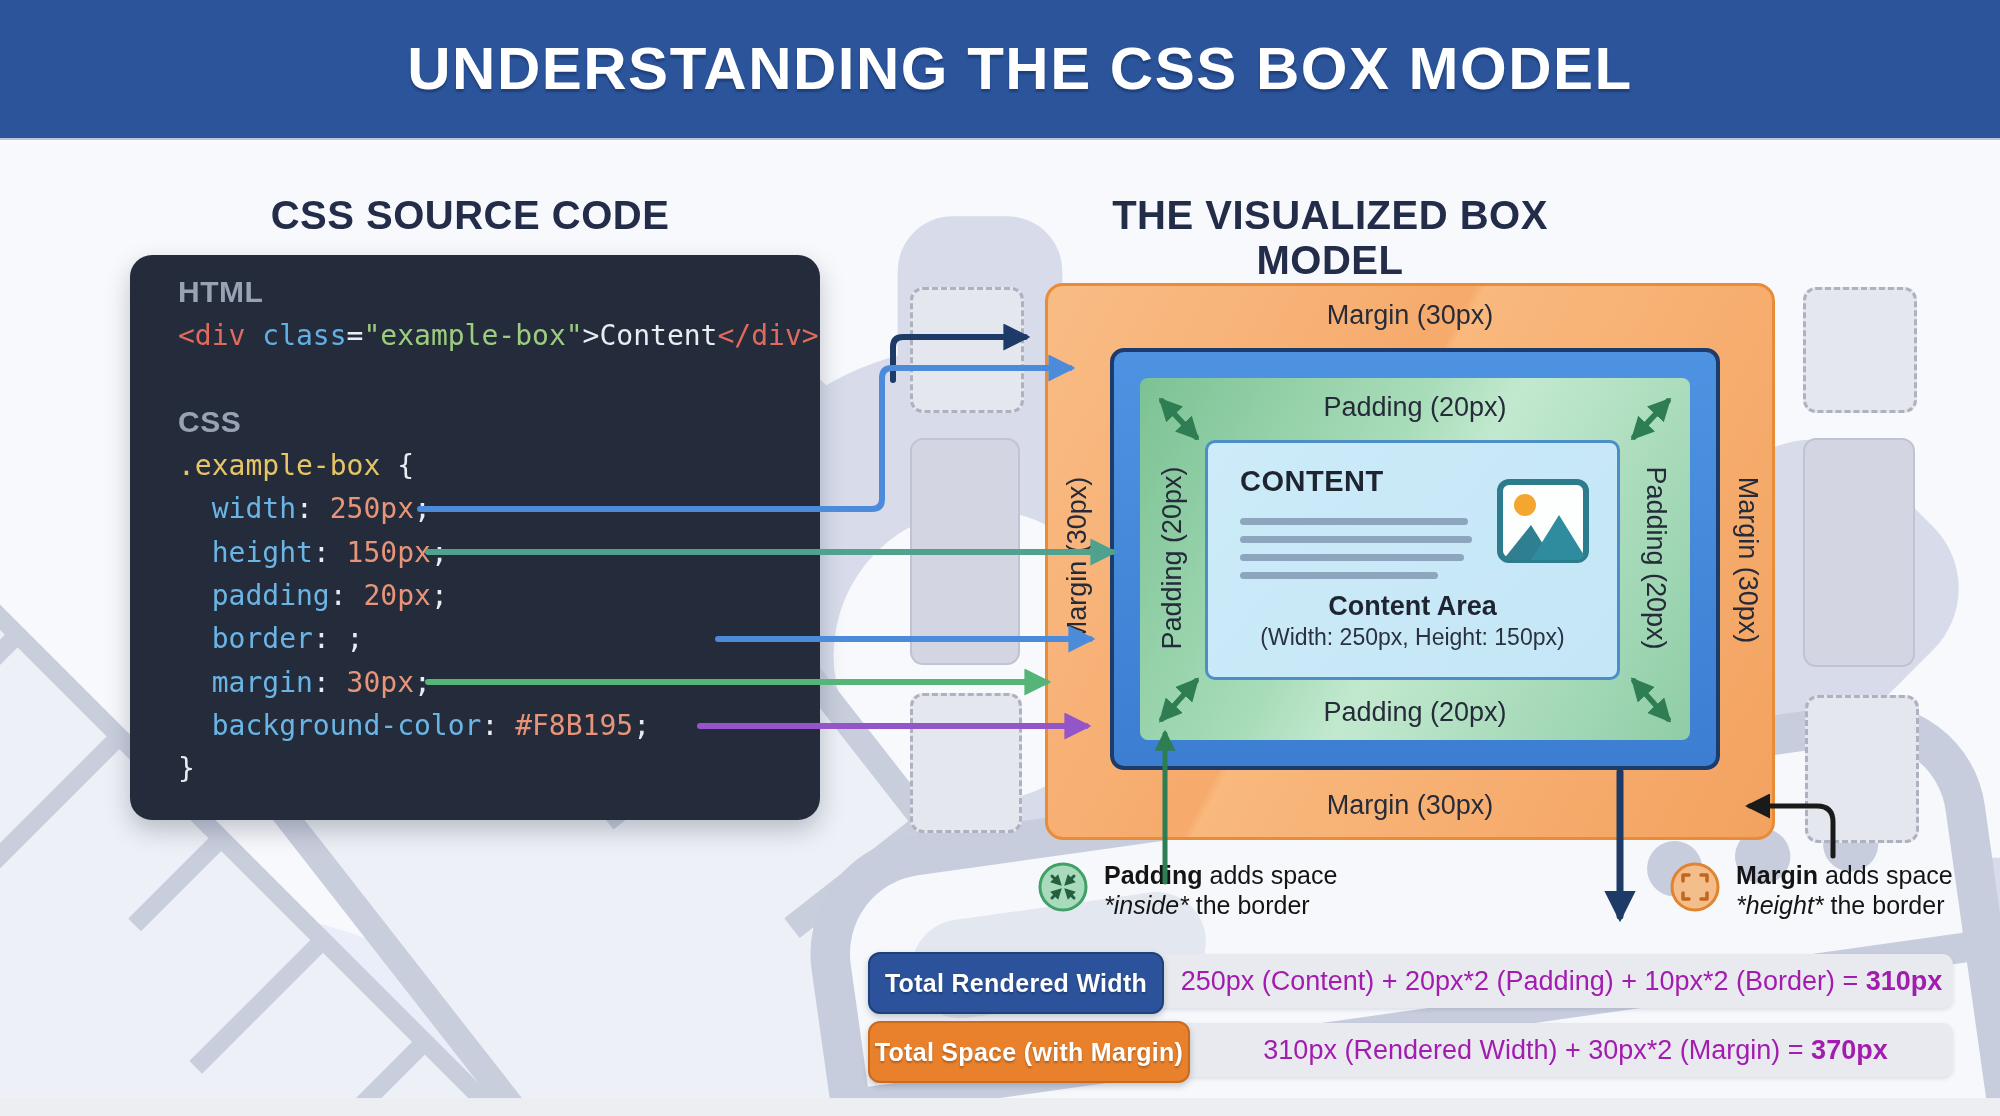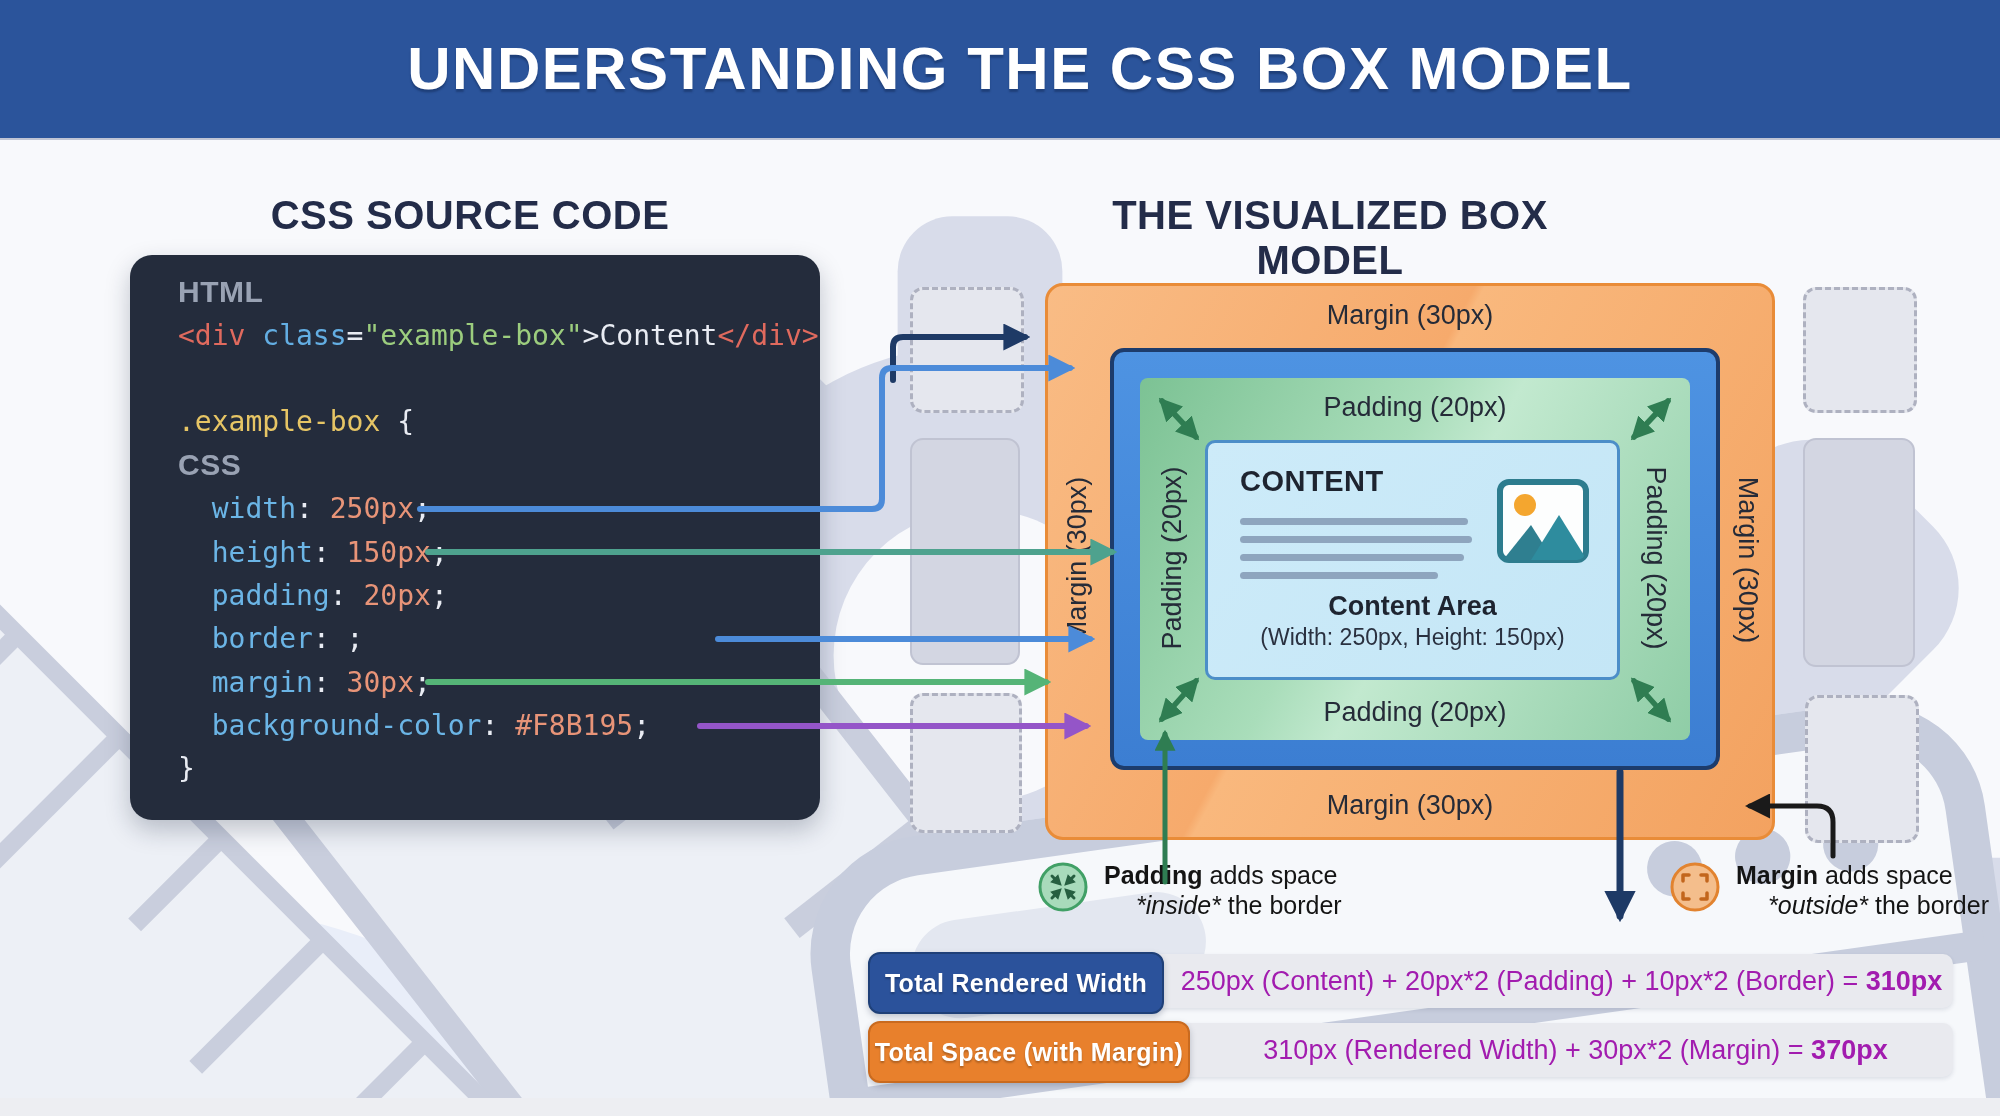--- a/index.html
+++ b/index.html
@@ -71,21 +71,21 @@
   .content-area-lbl{position:absolute;left:0;top:148px;width:100%;text-align:center;
           font-size:27px;font-weight:700;color:#1E2430;}
   .content-dims{position:absolute;left:0;top:181px;width:100%;text-align:center;
           font-size:23px;color:#2A3140;}
   .img-icon{position:absolute;right:26px;top:34px;}
 
   
   .legend{position:absolute;display:flex;gap:14px;align-items:flex-start;z-index:3;}
   .legend-text{font-size:25px;line-height:30px;color:#141414;}
   .legend-text b{font-weight:700;}
-  .legend-text i{margin-left:32px;}
+  .legend-text i{}
 
   
   .total-row{position:absolute;left:868px;width:1085px;height:58px;z-index:3;}
   .total-gray{position:absolute;left:272px;right:0;top:2px;bottom:2px;background:#E9EAEF;
           border-radius:10px;box-shadow:0 2px 4px rgba(40,50,80,.12);
           display:flex;align-items:center;justify-content:center;}
   .total-formula{font-size:27px;color:#a21caf;padding-left:30px;}
   .total-formula b{font-weight:700;}
   .total-pill{position:absolute;left:0;top:0;height:100%;border-radius:12px;
           display:flex;align-items:center;justify-content:center;color:#fff;
@@ -176,22 +176,22 @@
   </div>
 
   <div class="sec-heading right">THE VISUALIZED BOX MODEL</div>
   <div class="sec-heading left">CSS SOURCE CODE</div>
 
   <div class="code-block">
     <div id="code-lines">
         <div class="code-line"><span class="tk-label">HTML</span></div>
         <div class="code-line"><span class="tk-tag">&lt;div</span><span class="tk-plain"> </span><span class="tk-attr">class</span><span class="tk-plain">=</span><span class="tk-str">"example-box"</span><span class="tk-plain">&gt;</span><span class="tk-text">Content</span><span class="tk-tag">&lt;/div&gt;</span></div>
         <div class="code-line"></div>
+        <div class="code-line"><span class="tk-label">CSS</span></div>
         <div class="code-line"><span class="tk-sel">.example-box</span><span class="tk-plain"> {</span></div>
-        <div class="code-line"><span class="tk-label">CSS</span></div>
         <div class="code-line"><span class="tk-plain">  </span><span class="tk-prop">width</span><span class="tk-plain">: </span><span class="tk-val">250px</span><span class="tk-plain">;</span></div>
         <div class="code-line"><span class="tk-plain">  </span><span class="tk-prop">height</span><span class="tk-plain">: </span><span class="tk-val">150px</span><span class="tk-plain">;</span></div>
         <div class="code-line"><span class="tk-plain">  </span><span class="tk-prop">padding</span><span class="tk-plain">: </span><span class="tk-val">20px</span><span class="tk-plain">;</span></div>
         <div class="code-line"><span class="tk-plain">  </span><span class="tk-prop">border</span><span class="tk-plain">: </span><span class="tk-plain">;</span></div>
         <div class="code-line"><span class="tk-plain">  </span><span class="tk-prop">margin</span><span class="tk-plain">: </span><span class="tk-val">30px</span><span class="tk-plain">;</span></div>
         <div class="code-line"><span class="tk-plain">  </span><span class="tk-prop">background-color</span><span class="tk-plain">: </span><span class="tk-val">#F8B195</span><span class="tk-plain">;</span></div>
         <div class="code-line"><span class="tk-plain">}</span></div>
       </div>
   </div>
 
@@ -263,21 +263,21 @@
       <circle cx="27" cy="27" r="23" fill="#F4BE8C" stroke="#E2832F" stroke-width="3"></circle>
       <g stroke="#C2661D" stroke-width="3.5" fill="none" stroke-linecap="round" stroke-linejoin="round">
         <path d="M15 21 V15 H21"></path>
           <path d="M33 15 H39 V21"></path>
         <path d="M15 33 V39 H21"></path>
           <path d="M39 33 V39 H33"></path>
       </g>
     </svg>
     <div class="legend-text">
       <b>Margin</b><span> adds space</span><br>
-      <i>*outside*</i><span> the border</span>
+      <i>*height*</i><span> the border</span>
     </div>
   </div>
 
   <div class="total-row" style="top:952px;">
     <div class="total-gray">
       <div class="total-formula">
         <span>250px (Content) + 20px*2 (Padding) + 10px*2 (Border) = </span><b>310px</b>
       </div>
     </div>
     <div class="total-pill pill-blue" style="width:292px;">Total Rendered Width</div>

